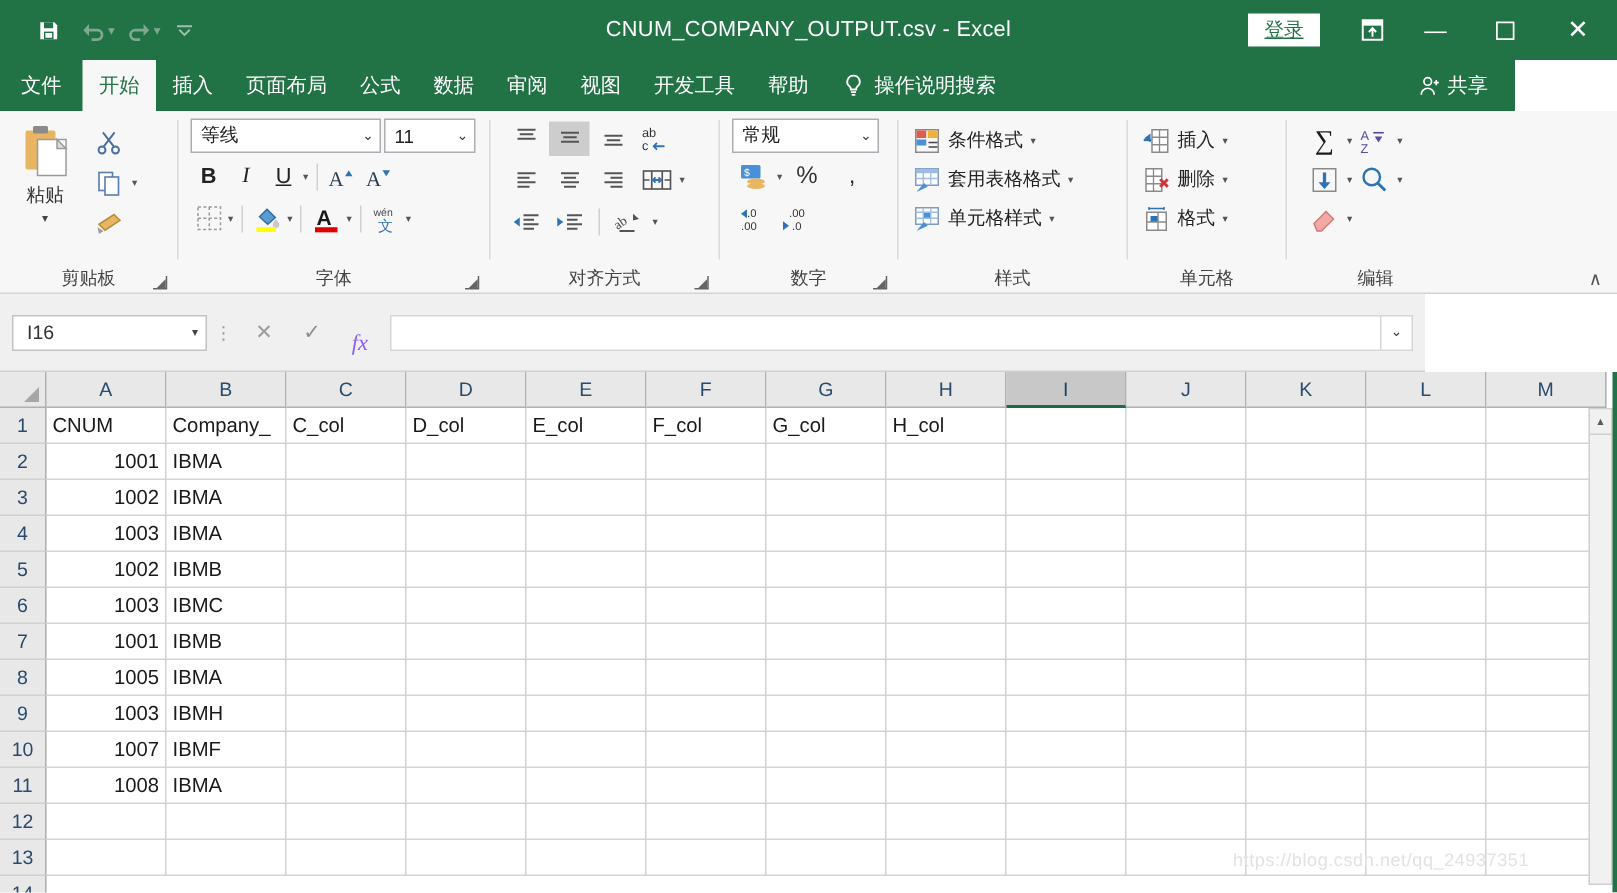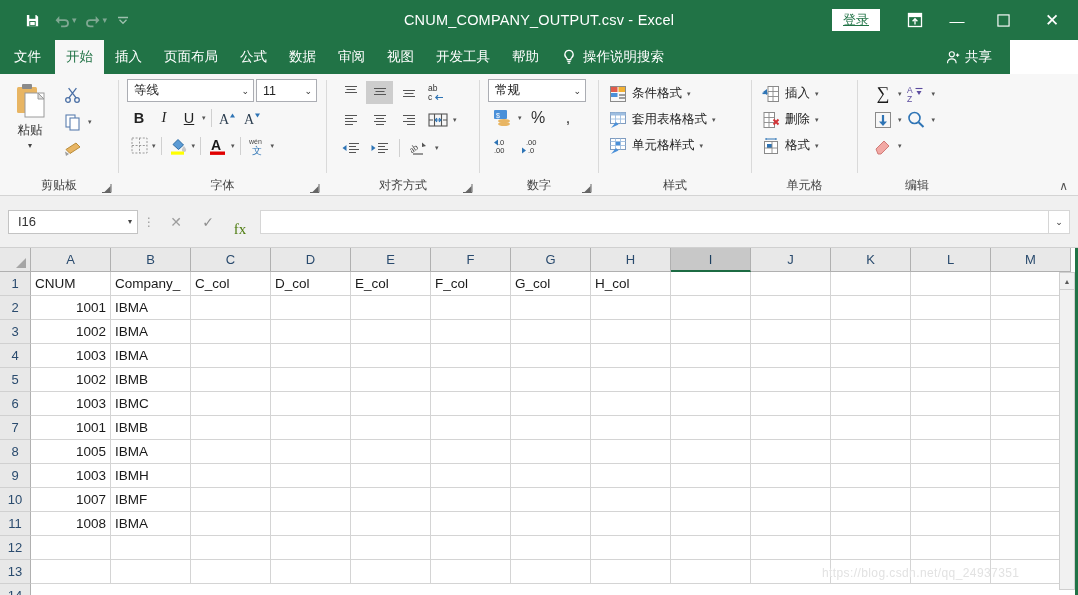--- a/index.html
+++ b/index.html
@@ -144,37 +144,37 @@
   .ed-col { display: flex; flex-direction: column; padding-left: 12px; gap: 1px; padding-top: 2px; }
   .ed-row { display: flex; align-items: center; height: 25px; gap: 2px; }
   .ed-ic { width: 26px; height: 22px; display: flex; align-items: center; justify-content: center; font-size: 15px; }
 
   .collapse-ribbon {
     position: absolute; right: 10px; bottom: 2px; font-size: 12px; color: #555;
   }
 
   
   .fbar {
-    position: absolute; top: 196px; left: 0; width: 1078px; height: 52px;
+    position: absolute; top: 196px; left: 0; width: 950px; height: 52px;
     background: #f0f0f0; display: flex; align-items: center; padding: 0 8px;
     border-bottom: 1px solid #d0d0d0;
   }
   .namebox {
     width: 130px; height: 24px; background: #fff; border: 1px solid #c3c3c3;
     display: flex; align-items: center; padding: 0 5px 0 9px;
     font-size: 13px; color: #333;
   }
   .namebox .v { flex: 1; }
   .namebox .dd { font-size: 8px; color: #444; }
   .fb-dots { width: 22px; text-align: center; color: #9a9a9a; font-size: 12px; letter-spacing: 0; }
   .fb-btns { display: flex; align-items: center; gap: 0; }
   .fb-btn { width: 32px; height: 24px; display: flex; align-items: center; justify-content: center; font-size: 14px; }
   .fb-x { color: #9d9d9d; }
   .fb-ck { color: #8e8e8e; }
-  .fb-fx { color: #4d7c0f; font-family: "Liberation Serif", serif; font-size: 15px; margin-top: 16px; }
+  .fb-fx { color: #8b5cf6; font-style: italic; font-family: "Liberation Serif", serif; font-size: 15px; margin-top: 16px; }
   .fb-input {
     flex: 1; height: 24px; background: #fff; border: 1px solid #d6d6d6; border-right: none;
     margin-left: 4px;
   }
   .fb-expand {
     width: 22px; height: 24px; background: #fff; border: 1px solid #d6d6d6;
     display: flex; align-items: center; justify-content: center; font-size: 9px; color: #333;
   }
 
   

